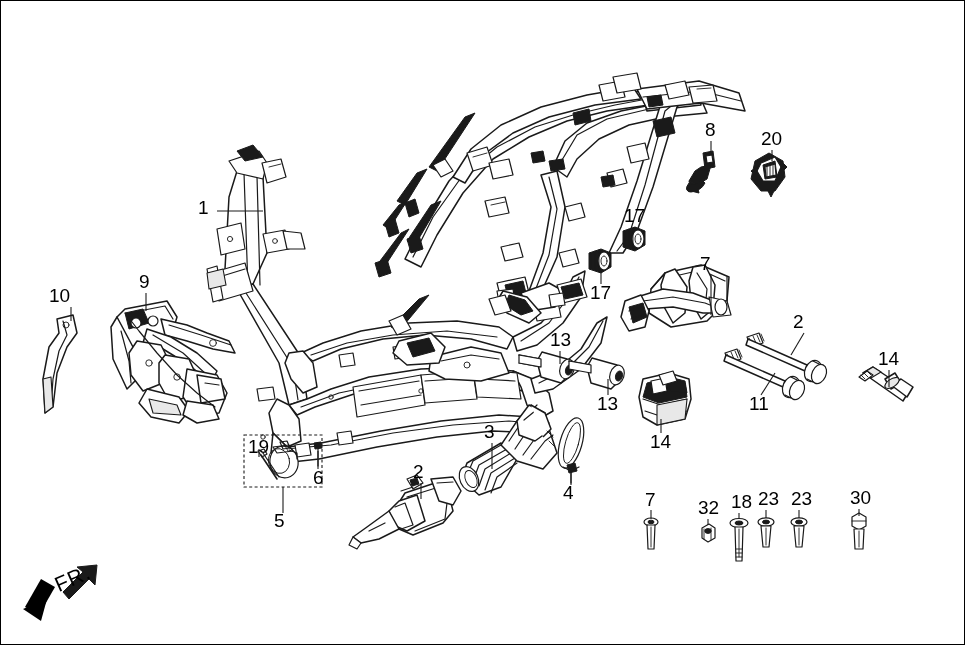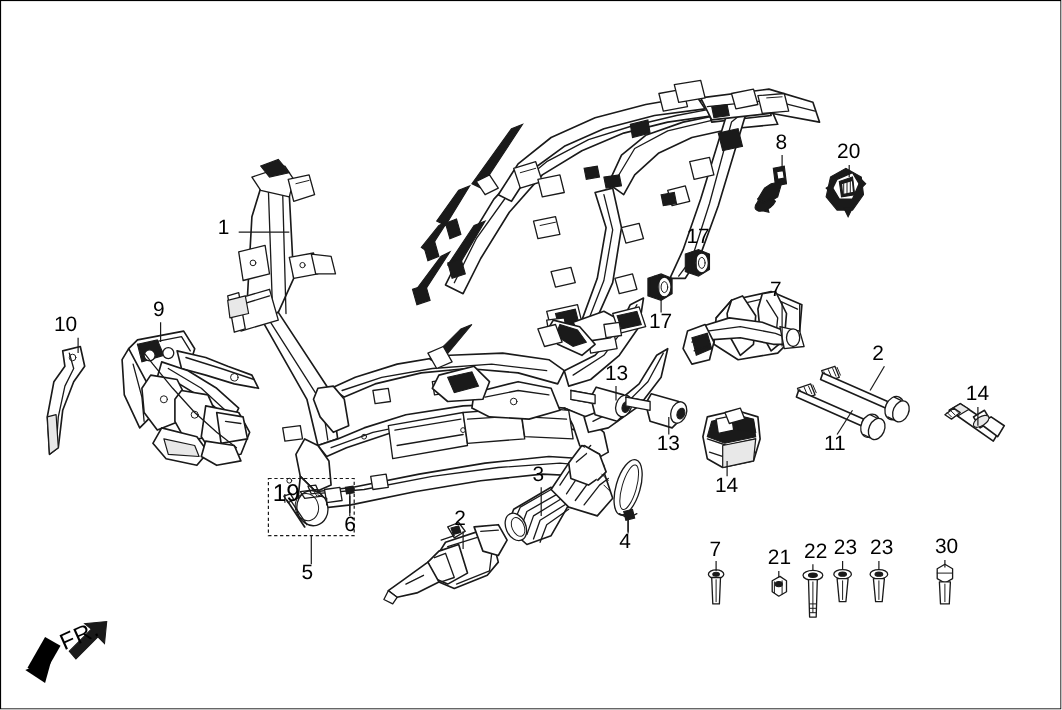--- a/index.html
+++ b/index.html
@@ -2,21 +2,21 @@
 <html><head>
 <meta charset="utf-8">
 <style>
   html,body{margin:0;padding:0;background:#fff;}
   body{font-family:"Liberation Sans",sans-serif;}
   #page{position:relative;width:965px;height:645px;background:#fff;
         border:1px solid #000;box-sizing:border-box;overflow:hidden;}
   #art{position:absolute;left:0;top:0;width:965px;height:645px;}
   .callout{position:absolute;font-family:"Liberation Sans",sans-serif;
            font-size:19px;color:#000;line-height:1;white-space:nowrap;}
-  .callout.sm{font-size:22px;text-align:center;}
+  .callout.sm{font-size:19px;text-align:center;}
   .fr-label{position:absolute;font-size:21px;letter-spacing:1px;}
 </style>
 </head>
 <body>
 
 <div id="page">
 
   <svg id="art" viewBox="0 0 965 645" xmlns="http://www.w3.org/2000/svg">
     <defs>
       <style>
@@ -486,20 +486,20 @@
   <div class="callout" style="left:549px;top:329px">13</div>
   <div class="callout" style="left:596px;top:393px">13</div>
   <div class="callout" style="left:877px;top:348px">14</div>
   <div class="callout" style="left:748px;top:393px">11</div>
   <div class="callout" style="left:792px;top:311px">2</div>
   <div class="callout" style="left:623px;top:205px">17</div>
   <div class="callout" style="left:589px;top:282px">17</div>
   <div class="callout" style="left:760px;top:128px">20</div>
   <div class="callout sm" style="left:247px;top:436px">19</div>
   <div class="callout" style="left:849px;top:487px">30</div>
-  <div class="callout" style="left:697px;top:497px">21</div>
-  <div class="callout" style="left:730px;top:491px">22</div>
+  <div class="callout" style="left:697px;top:497px">32</div>
+  <div class="callout" style="left:730px;top:491px">18</div>
   <div class="callout" style="left:757px;top:488px">23</div>
   <div class="callout" style="left:790px;top:488px">23</div>
 
   <div class="fr-label" style="left:50px;top:574px;transform:rotate(-24deg);transform-origin:left top;">FR.</div>
 
 </div>
 
 </body></html>

